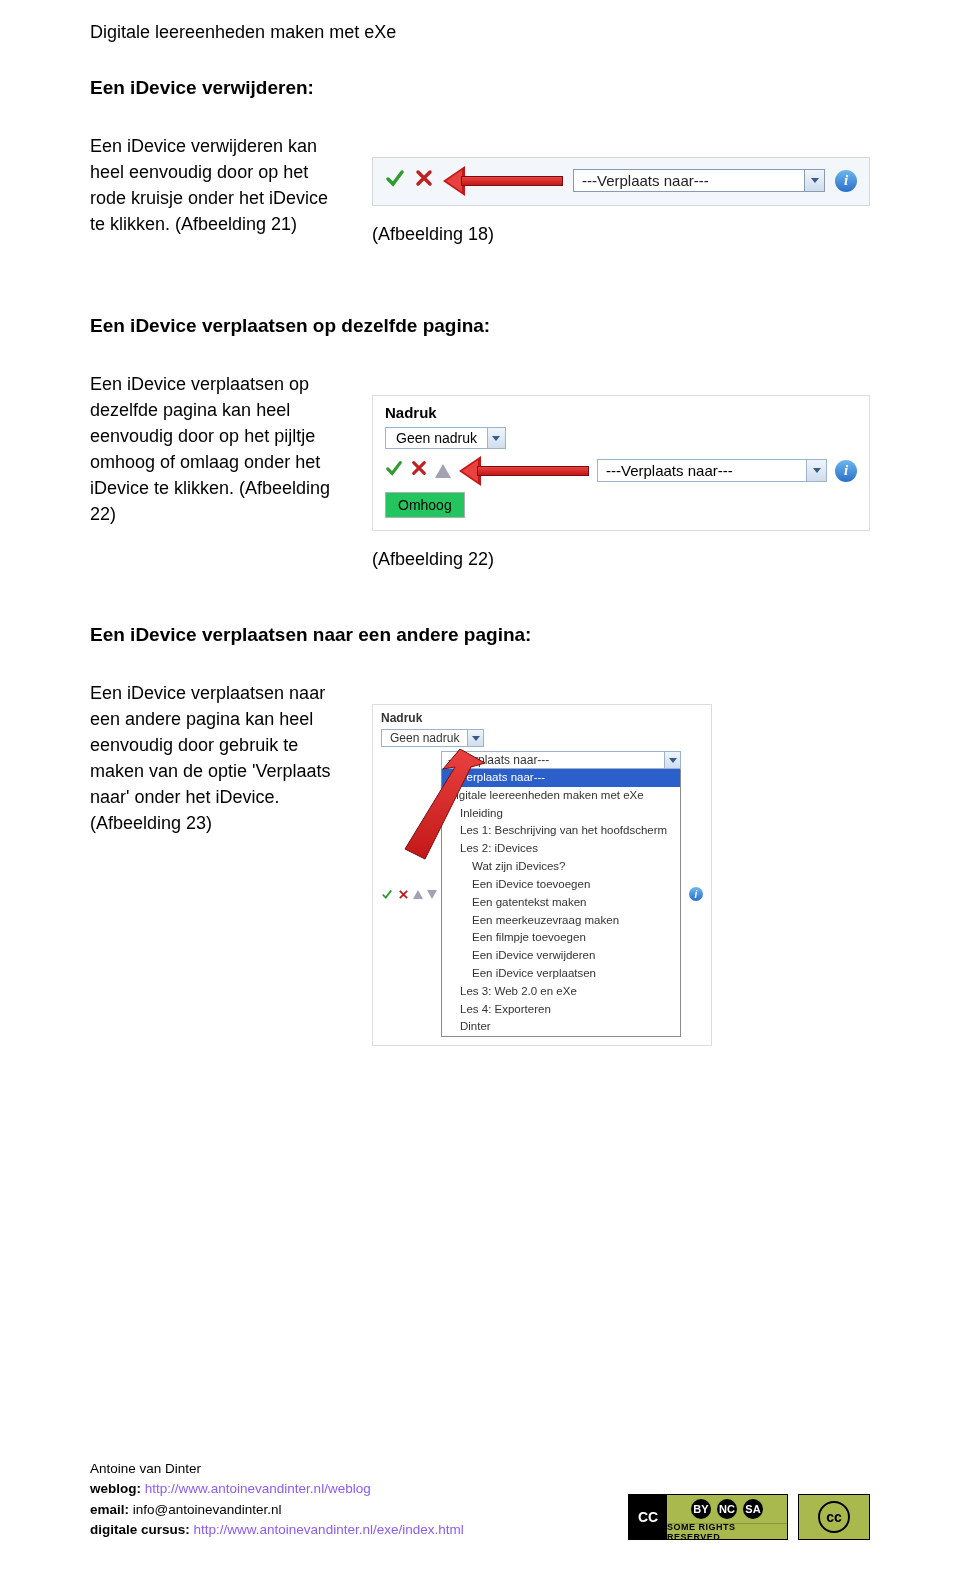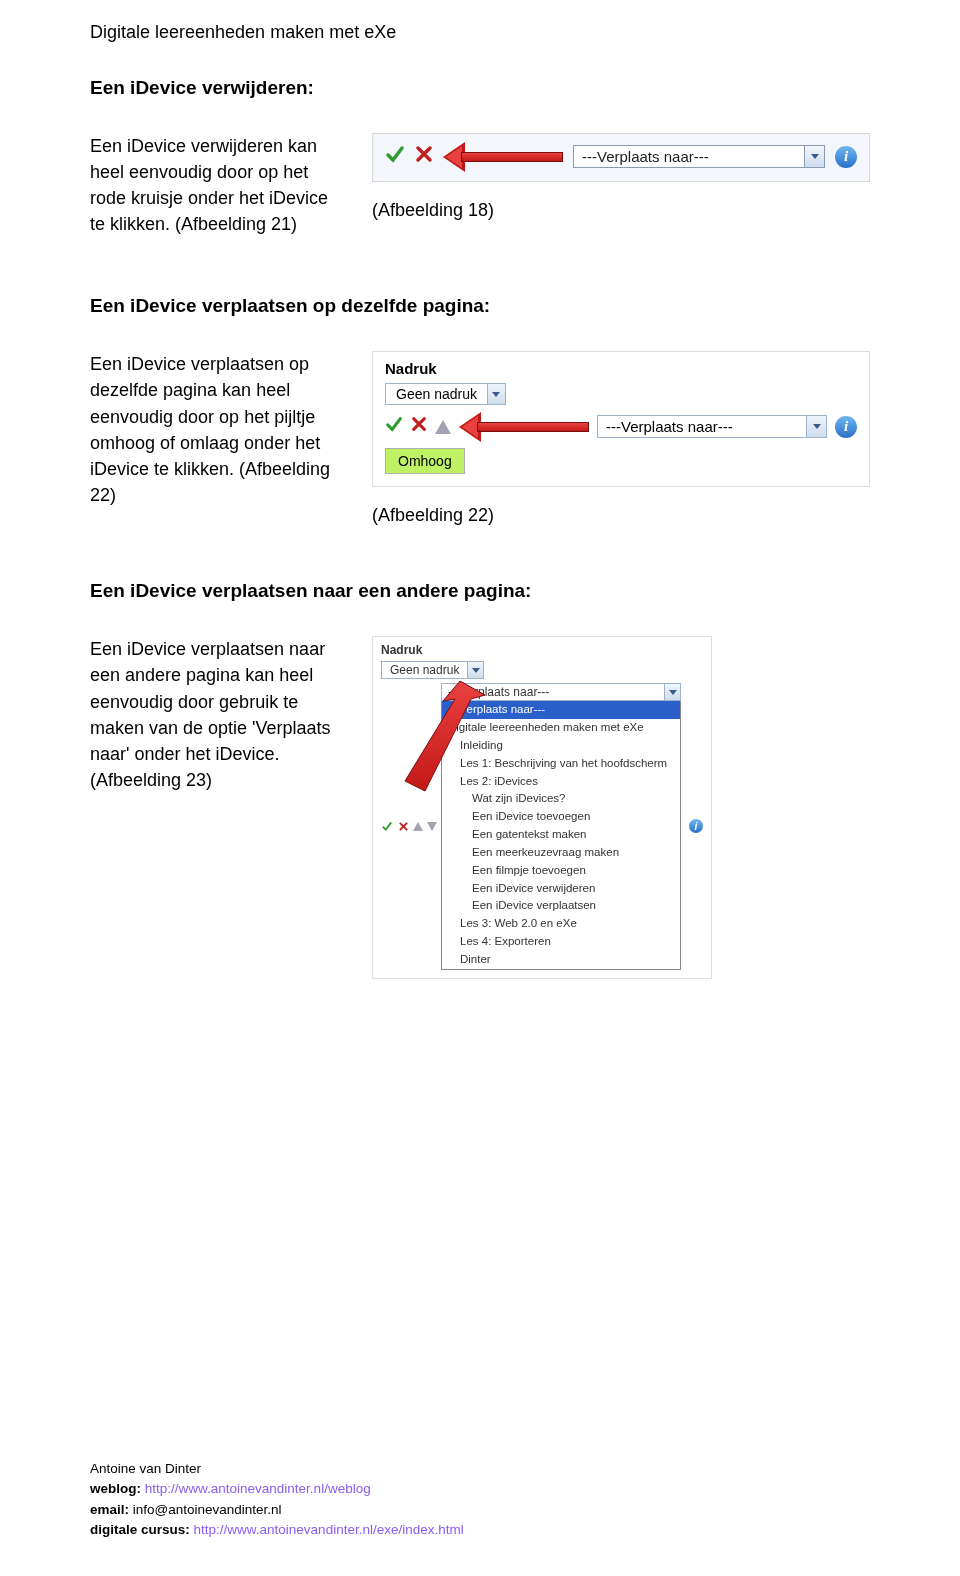--- a/index.html
+++ b/index.html
@@ -9,21 +9,21 @@
     background: #fff;
     font-family: Verdana, Geneva, sans-serif;
     font-size: 18px;
     color: #000;
     padding: 22px 90px 0 90px;
   }
   .page-title { font-size: 18px; margin-bottom: 34px; }
   .section-heading { font-size: 19px; font-weight: bold; margin: 18px 0 34px 0; }
   .two-col { display: flex; gap: 32px; align-items: flex-start; }
   .left-col { width: 250px; line-height: 1.45; }
-  .right-col { flex: 1; }
+  .right-col { flex: 1; margin-top: 24px; }
   .caption { margin-top: 18px; margin-bottom: 12px; }
   .vgap-40 { height: 40px; }
   .vgap-24 { height: 24px; }
 
   
   .fig21 {
     background: #F3F6FA;
     border: 1px solid #d6d6d6;
     padding: 10px 12px 12px 12px;
     display: flex;
@@ -106,21 +106,21 @@
     font-family: Arial,sans-serif; font-size:15px;
   }
   .fig22 .drop2 .btn{
     width:20px; border:1px solid #9eb2c9; border-left:none;
     background:linear-gradient(180deg,#eef5fb,#cfddee);
     display:flex; align-items:center; justify-content:center;
   }
   .fig22 .row3 { margin-top:10px; }
   .fig22 .omhoog {
     display:inline-block; border:1px solid #b0b0b0; padding:4px 12px;
-    font-family: Arial,sans-serif; font-size:14px; background:#bef264;
+    font-family: Arial,sans-serif; font-size:14px; background:#22c55e;
   }
 
   
   .fig23 {
     width: 340px; background:#fff; border:1px solid #ddd;
     padding:6px 8px 8px 8px; font-family: Arial,sans-serif; font-size:12px; color:#333;
     position:relative;
   }
   .fig23 .label-bold { font-weight:bold; font-size:12px; margin-bottom:4px; }
   .fig23 .gn-row { display:inline-flex; border:1px solid #9eb2c9; margin-bottom:4px; }
@@ -349,13 +349,29 @@
   </div>
 </div>
 
 <div class="footer-wrap">
   <div class="footer-left">
     <div>Antoine van Dinter</div>
     <div><strong>weblog:</strong> <a>http://www.antoinevandinter.nl/weblog</a></div>
     <div><strong>email:</strong> <span>info@antoinevandinter.nl</span></div>
     <div><strong>digitale cursus:</strong> <a>http://www.antoinevandinter.nl/exe/index.html</a></div>
   </div>
+  <div class="cc-wrap">
+    <div class="cc-badge-lg">
+      <div class="left">CC</div>
+      <div class="mid">
+        <div class="icons-row">
+          <div class="cir">BY</div>
+          <div class="cir">NC</div>
+          <div class="cir">SA</div>
+        </div>
+        <div class="txt-row">SOME RIGHTS RESERVED</div>
+      </div>
+    </div>
+    <div class="cc-badge-sm">
+      <div class="cir">cc</div>
+    </div>
+  </div>
 </div>
 
 </body></html>

